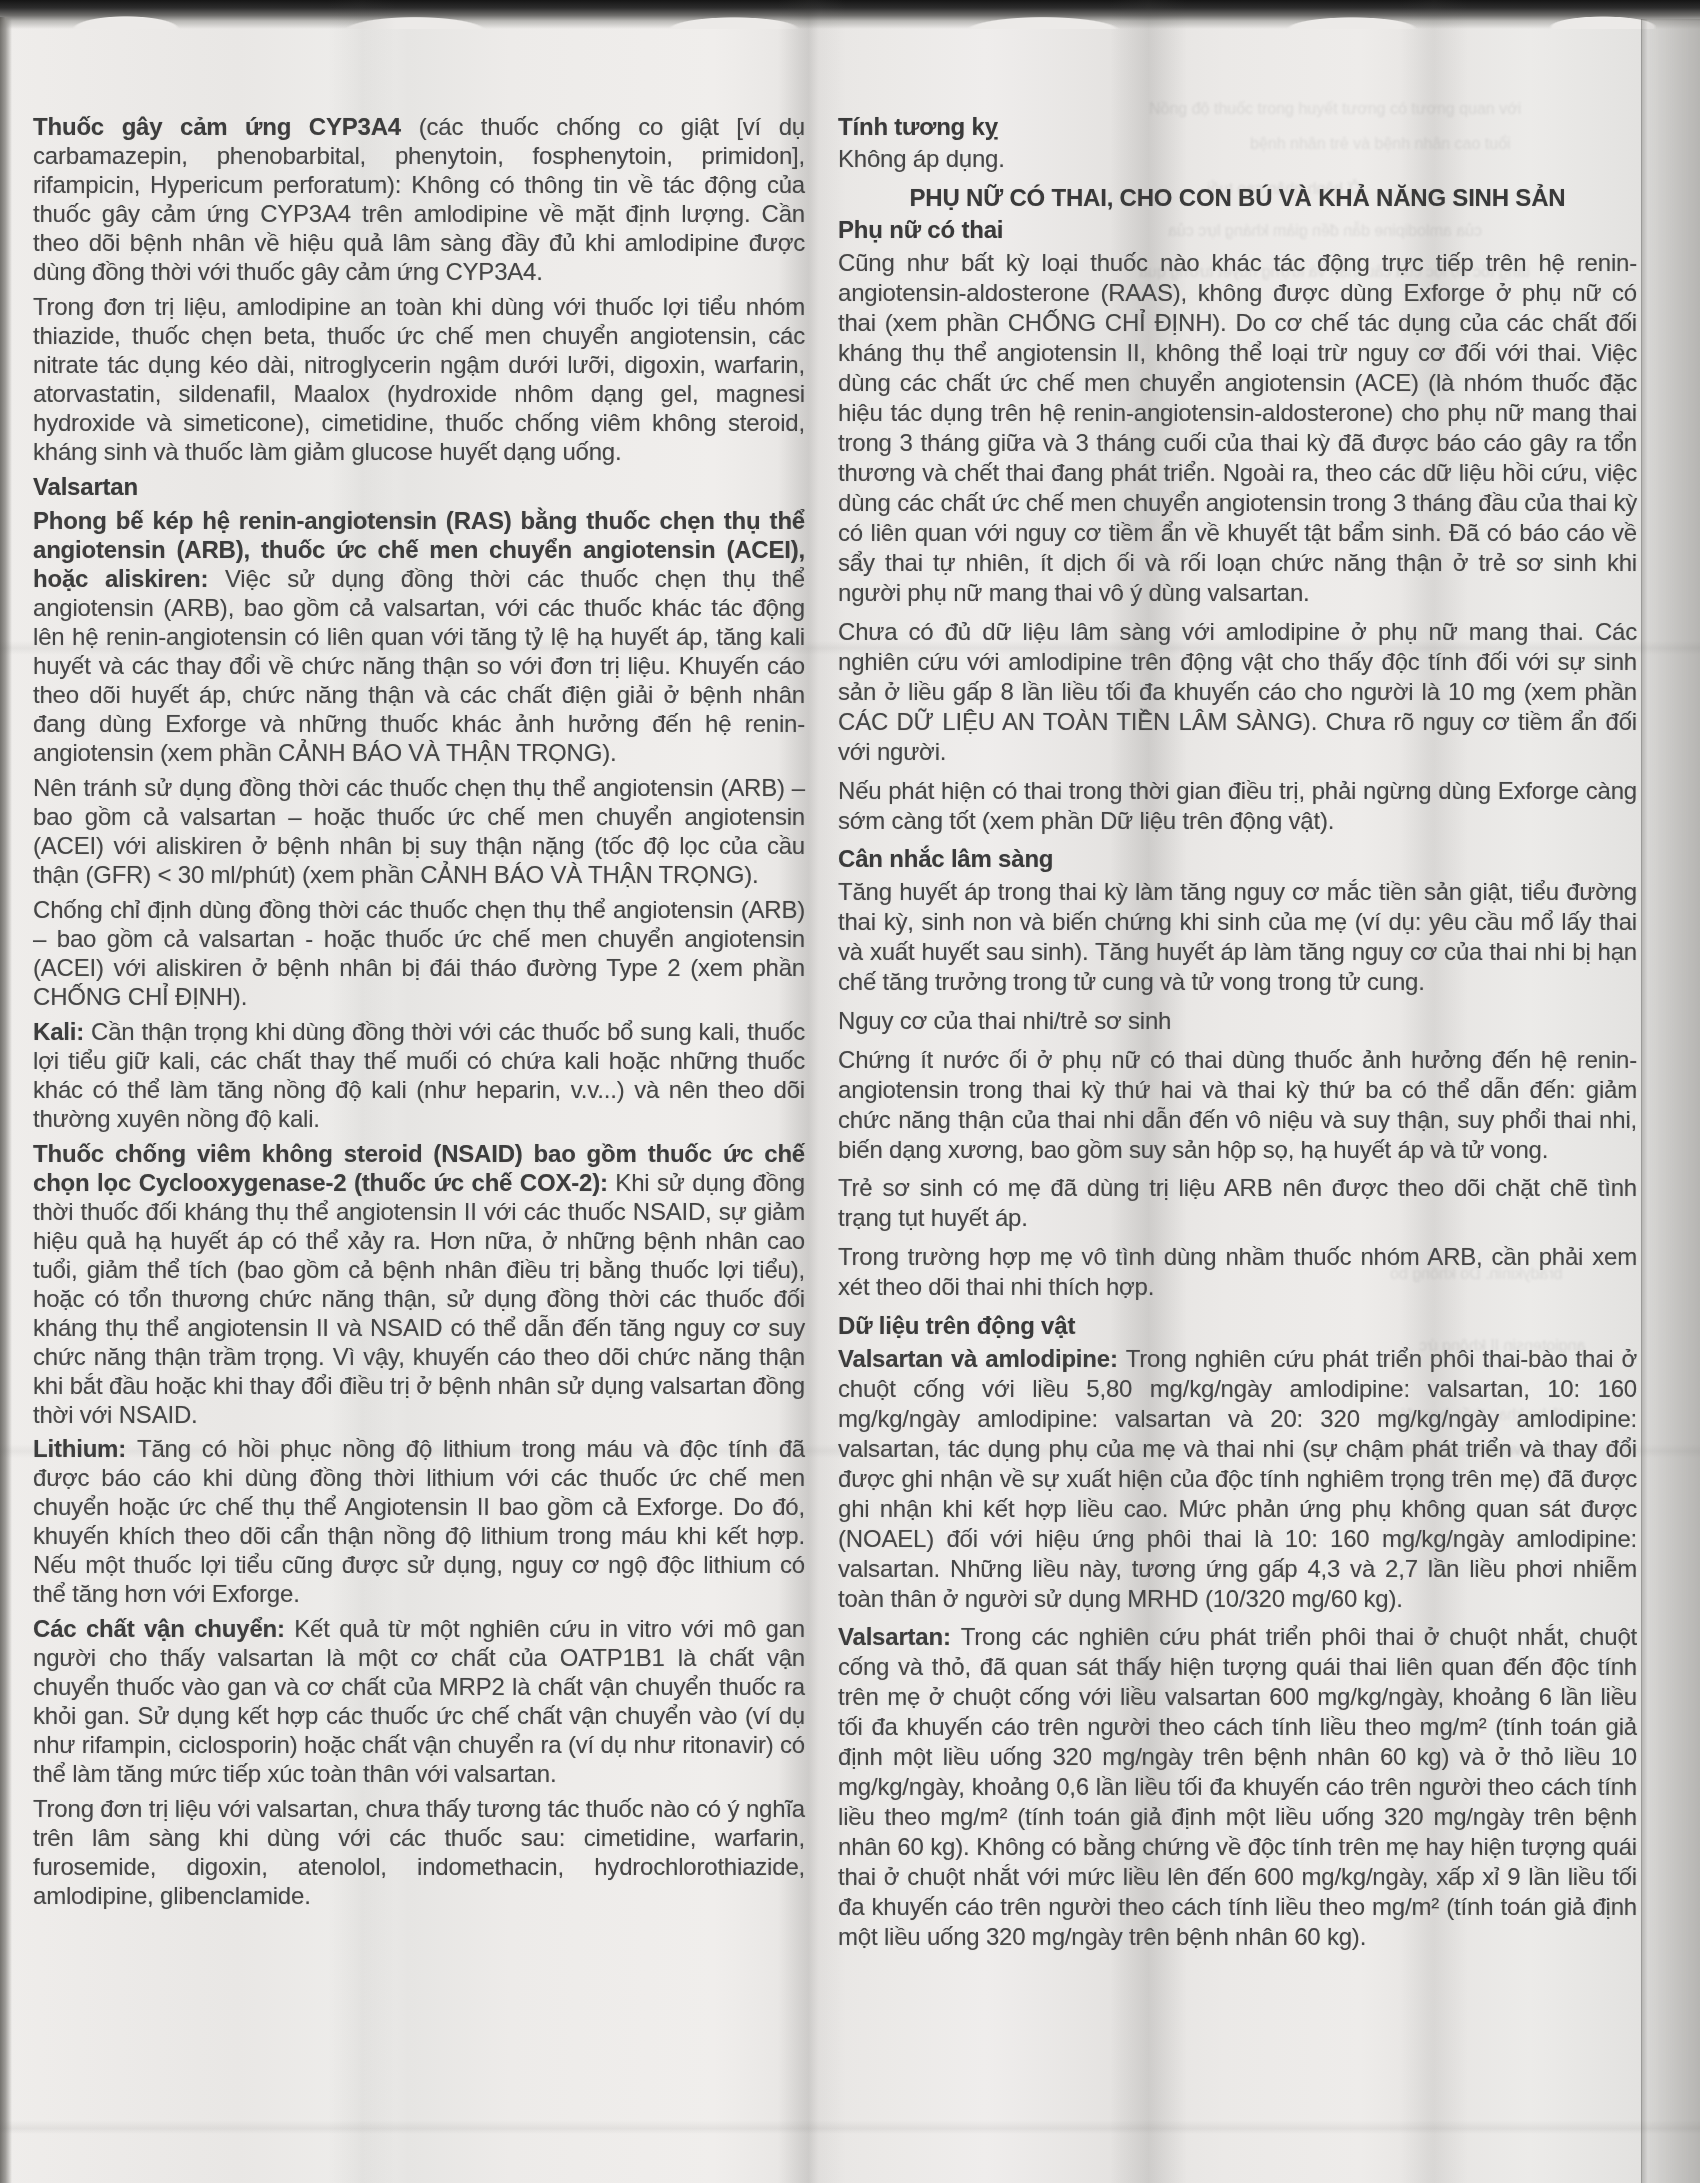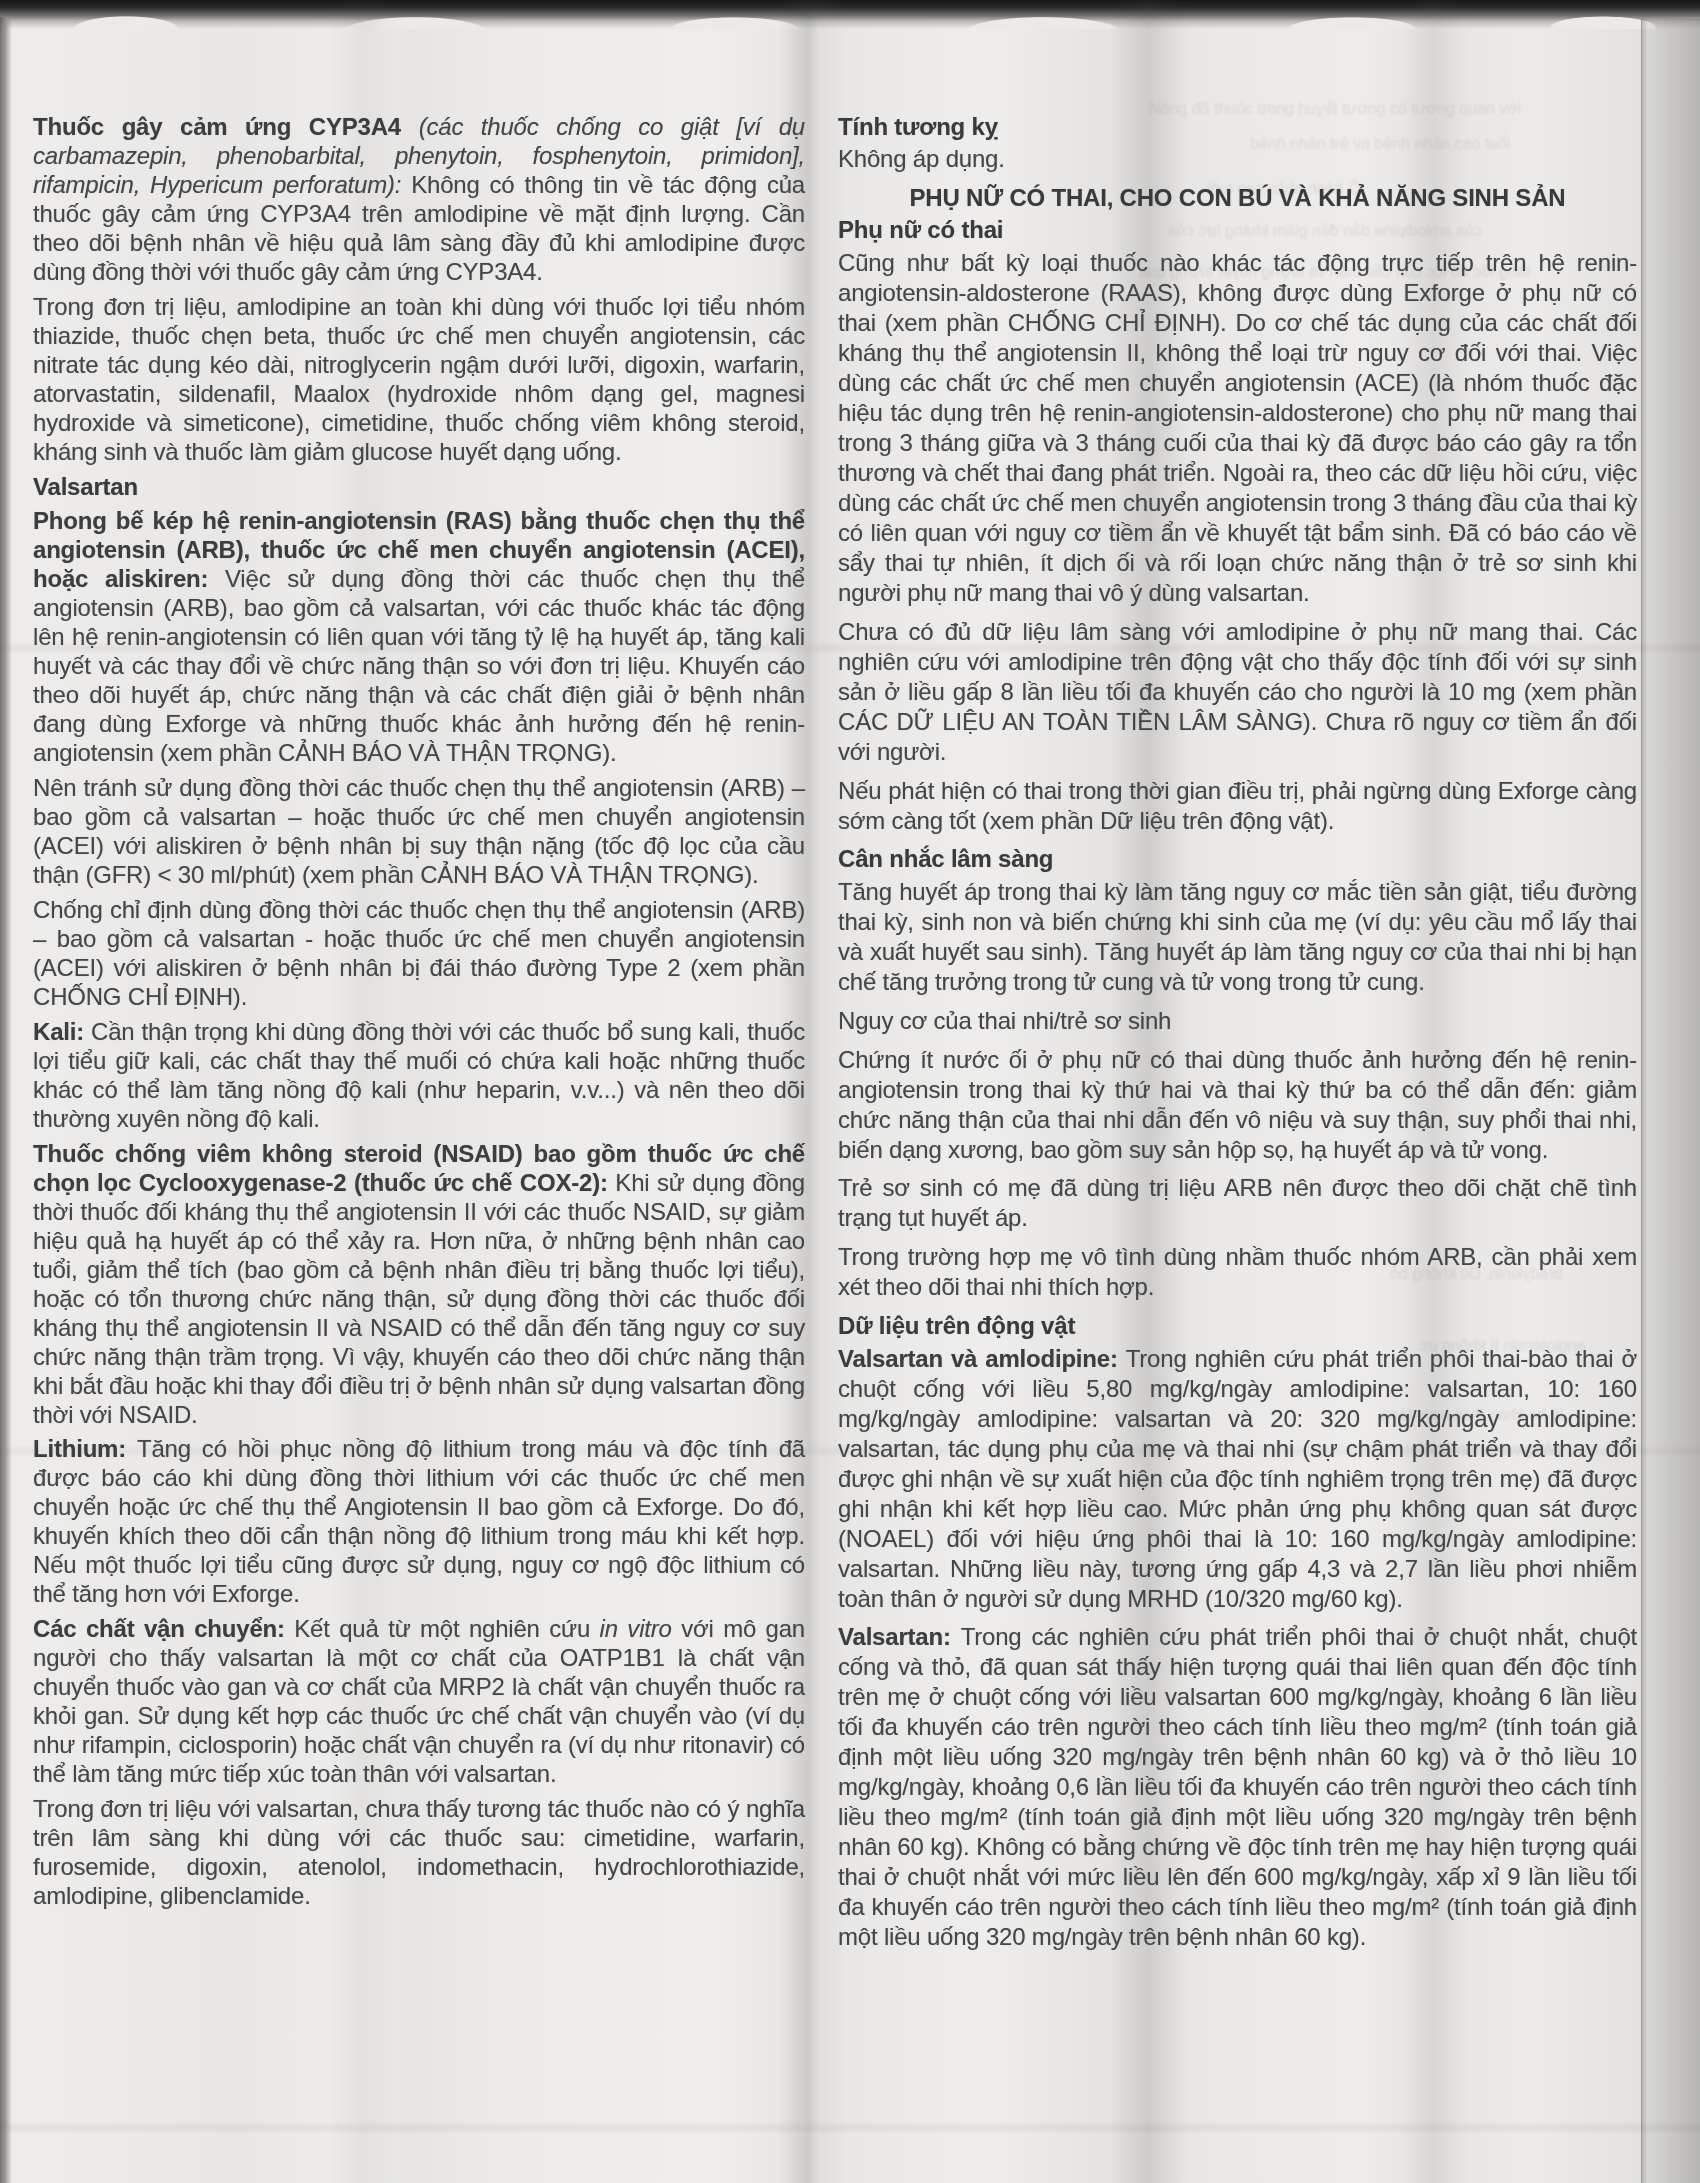--- a/index.html
+++ b/index.html
@@ -55,21 +55,21 @@
     color:#464646;
     font-size:24px;
     letter-spacing:-0.2px;
     text-shadow:0 0 1px rgba(90,90,90,.35);
   }
   .left-col{left:33px;top:112px;width:772px;line-height:29px;}
   .right-col{left:838px;top:112px;width:799px;line-height:30px;}
   .para{margin:0 0 5.8px 0;}
   .right-col .para{margin:0 0 8.7px 0;}
   .b{font-weight:bold;color:#3d3d3d;}
-  .i{font-style:italic;}
+  .i{}
   .h{font-weight:bold;color:#3a3a3a;text-align:left;}
   .mt{margin-top:0;}
   
   .ghost{
     position:absolute;white-space:nowrap;
     font-size:16px;color:#5c5c5c;opacity:.13;filter:blur(0.8px);
   }
   .ghost.m{transform:scaleX(-1);}
   .ghost.gb{font-weight:bold;opacity:.16;}
 </style>

